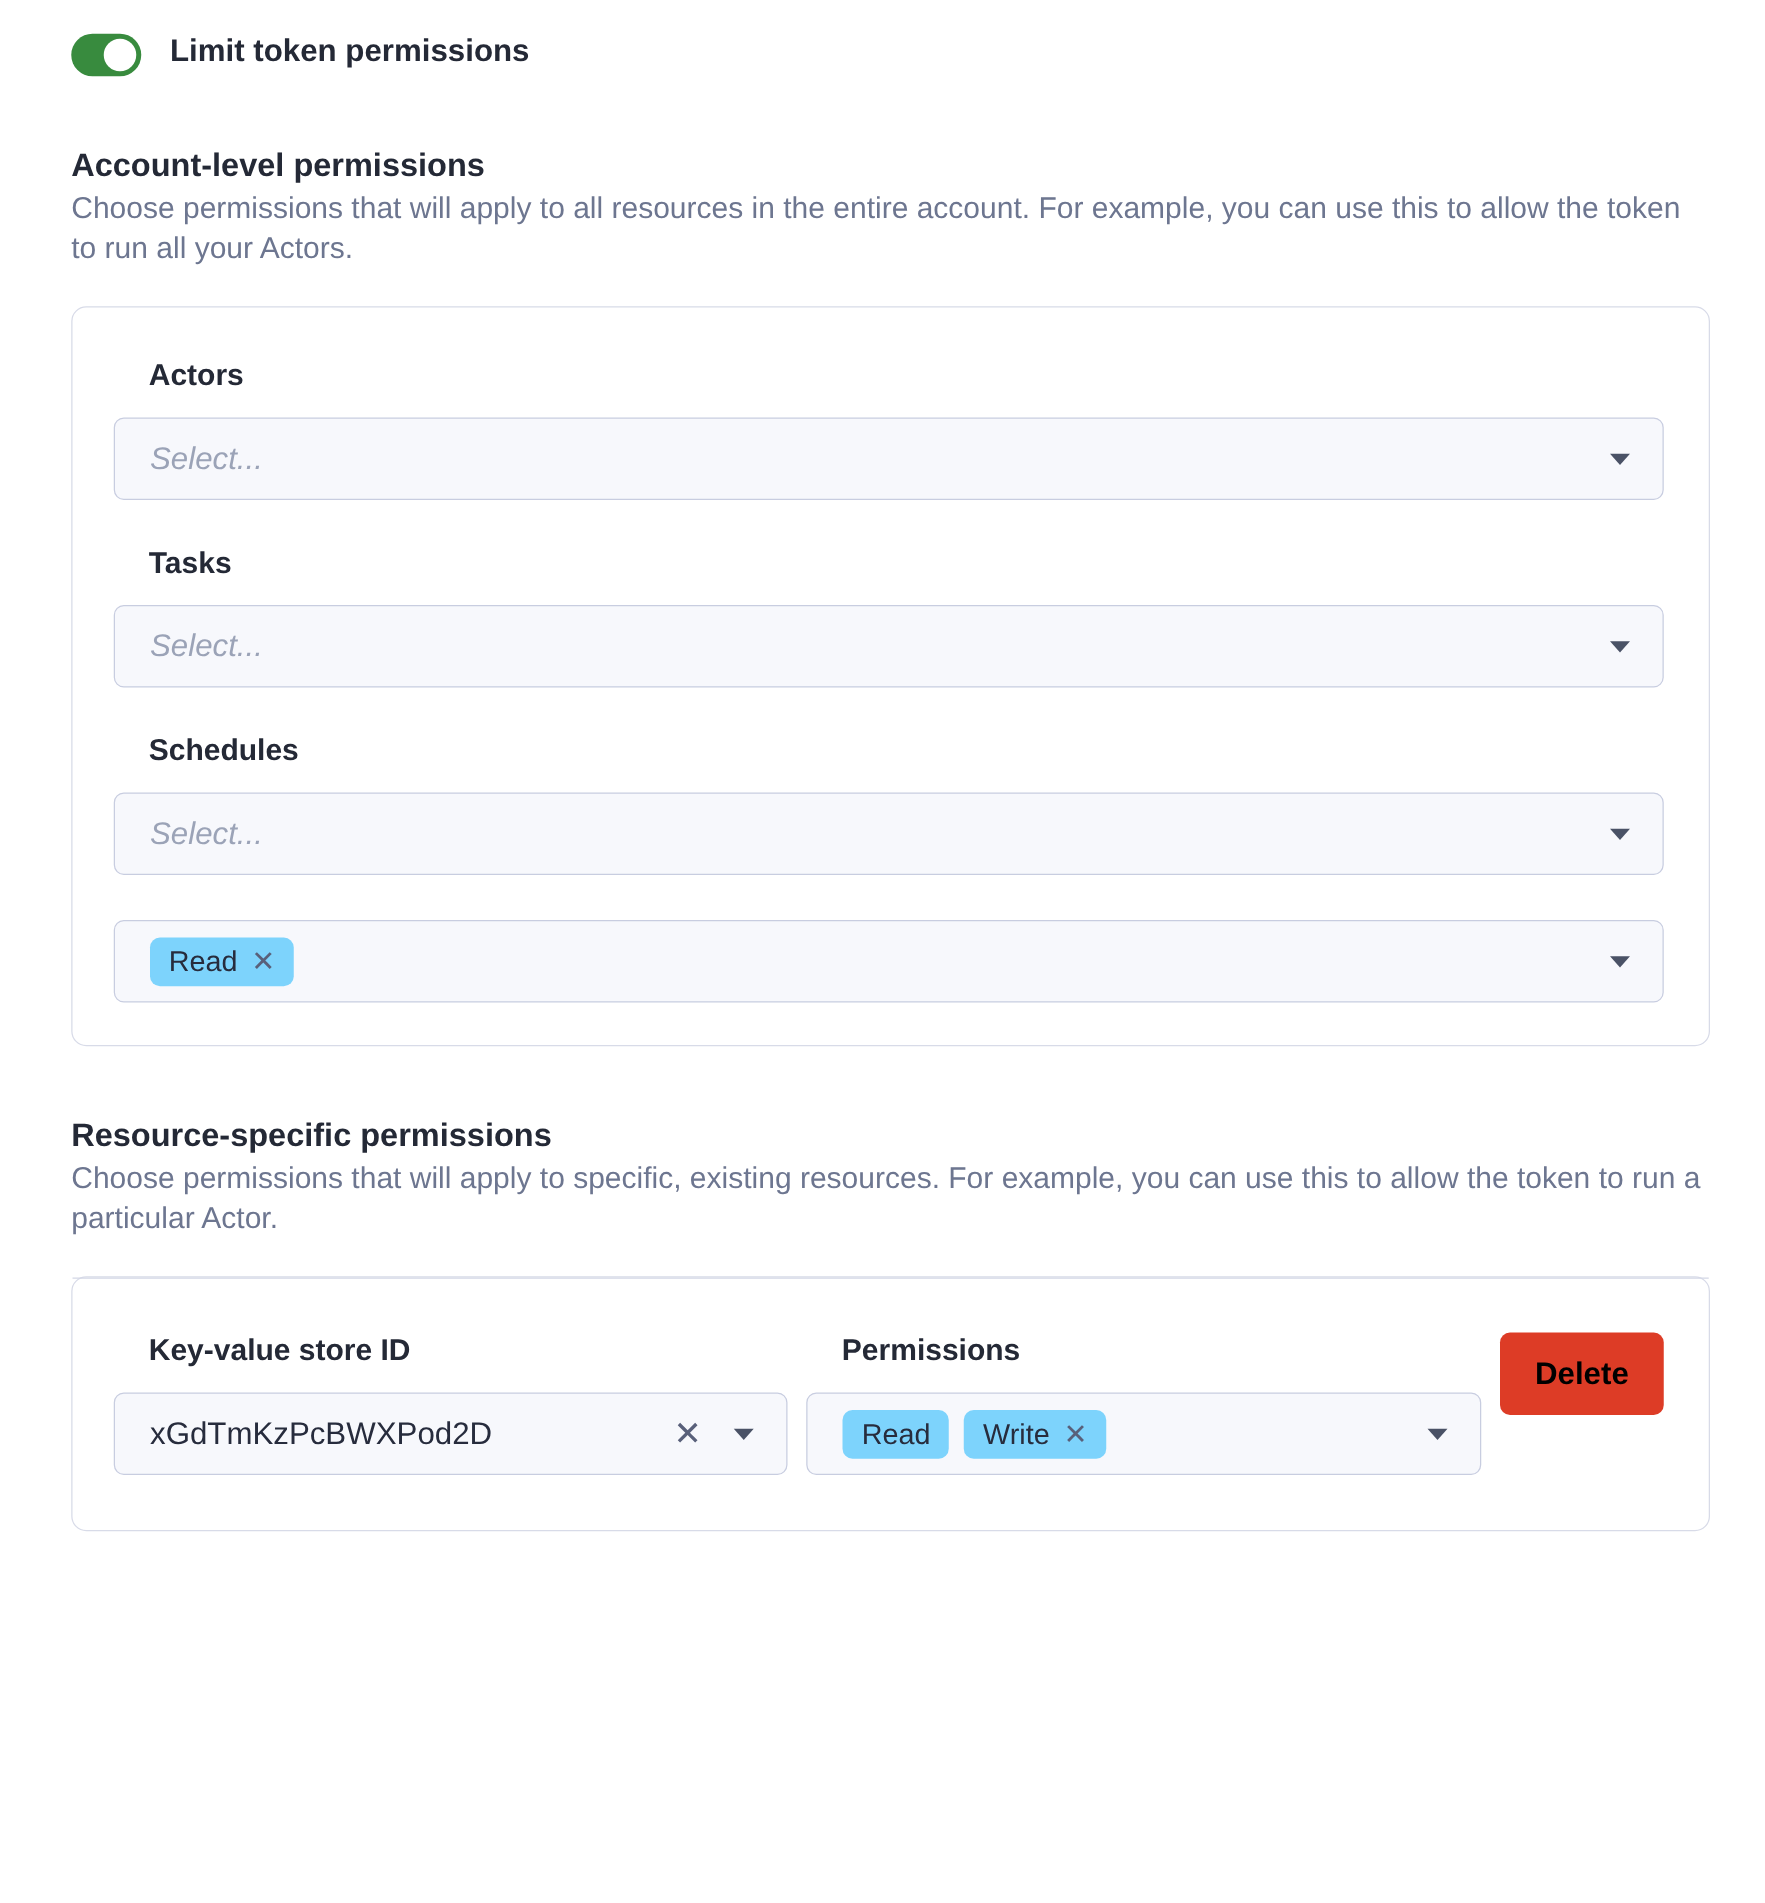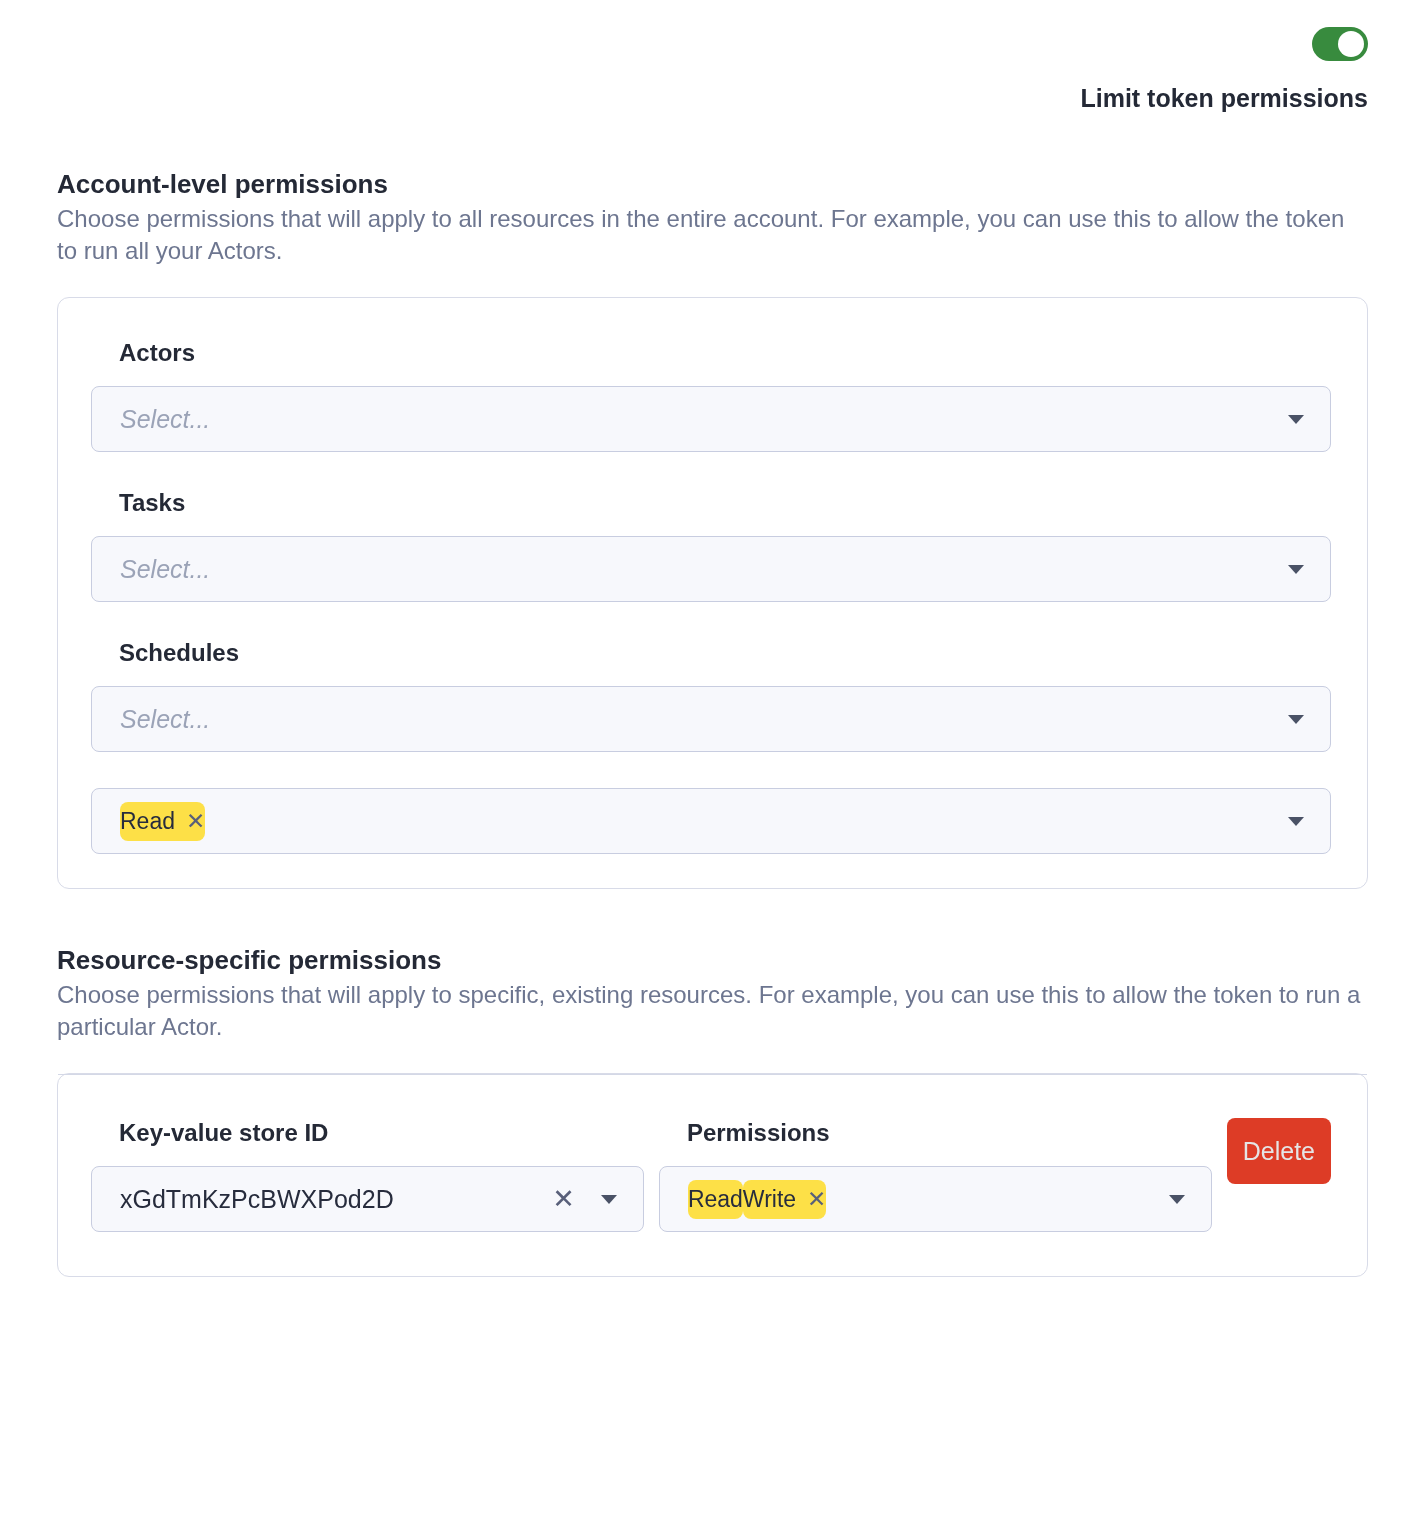--- a/index.html
+++ b/index.html
@@ -5,21 +5,21 @@
   * { margin: 0; padding: 0; box-sizing: border-box; }
   html, body { background: #ffffff; }
   body {
     width: 1412px;
     font-family: "Liberation Sans", sans-serif;
     color: #272c3d;
   }
   .page { padding: 27px 44px 32px 57px; }
 
   
-  .toggle-row { display: flex; align-items: flex-end; gap: 23px; flex-direction: column; }
+  .toggle-row { display: flex; align-items: flex-start; gap: 23px; }
   .toggle {
     width: 56px; height: 34px; border-radius: 17px;
     background: #388b3e; position: relative; cursor: pointer; flex: 0 0 auto;
   }
   .toggle .knob {
     position: absolute; top: 4px; right: 4px;
     width: 26px; height: 26px; border-radius: 50%; background: #ffffff;
   }
   .toggle-label { font-size: 25px; font-weight: 700; color: #242936; }
 
@@ -71,43 +71,43 @@
     border-top: 9px solid #4a5266;
   }
   .clear-x {
     color: #59607a; font-size: 27px; line-height: 1;
     margin-right: 26px; cursor: pointer;
   }
 
   
   .tag {
     display: inline-flex; align-items: center; gap: 11px;
-    background: #fde047; border-radius: 8px;
-    padding: 6px 0; font-size: 23px; color: #272c3d;
-    margin-right: 0;
+    background: #7dd3fc; border-radius: 8px;
+    padding: 6px 15px; font-size: 23px; color: #272c3d;
+    margin-right: 12px;
   }
   .tag .tag-x { color: #59607a; font-size: 23px; line-height: 1; cursor: pointer; }
 
   
   .card-top { padding: 43px 36px 61px 33px; }
   .add-row { display: flex; align-items: center; gap: 18px; }
   .add-row .select { flex: 1 1 auto; }
   .btn {
     height: 66px; border-radius: 8px; font-family: inherit;
     font-size: 25px; padding: 0 30px; cursor: pointer; flex: 0 0 auto;
   }
   .btn-light {
     background: #f7f8fc; border: 1px solid #d8dbe8; color: #242936; font-weight: 400;
   }
   .divider { height: 1px; background: #d4d8e6; width: 100%; }
   .card-bottom { padding: 43px 36px 44px 33px; display: flex; align-items: flex-start; gap: 15px; }
   .col { flex: 1 1 0; min-width: 0; }
   .btn-danger {
-    background: #dd3c26; border: none; color: #e5e5e5; font-weight: 400;
-    padding: 0 16px;
+    background: #dd3c26; border: none; color: #000000; font-weight: 700;
+    padding: 0 28px;
   }
 </style>
 </head>
 <body>
 
 <div class="page">
 
   <div class="toggle-row">
     <div class="toggle" role="switch" aria-checked="true">
       <div class="knob"></div>

